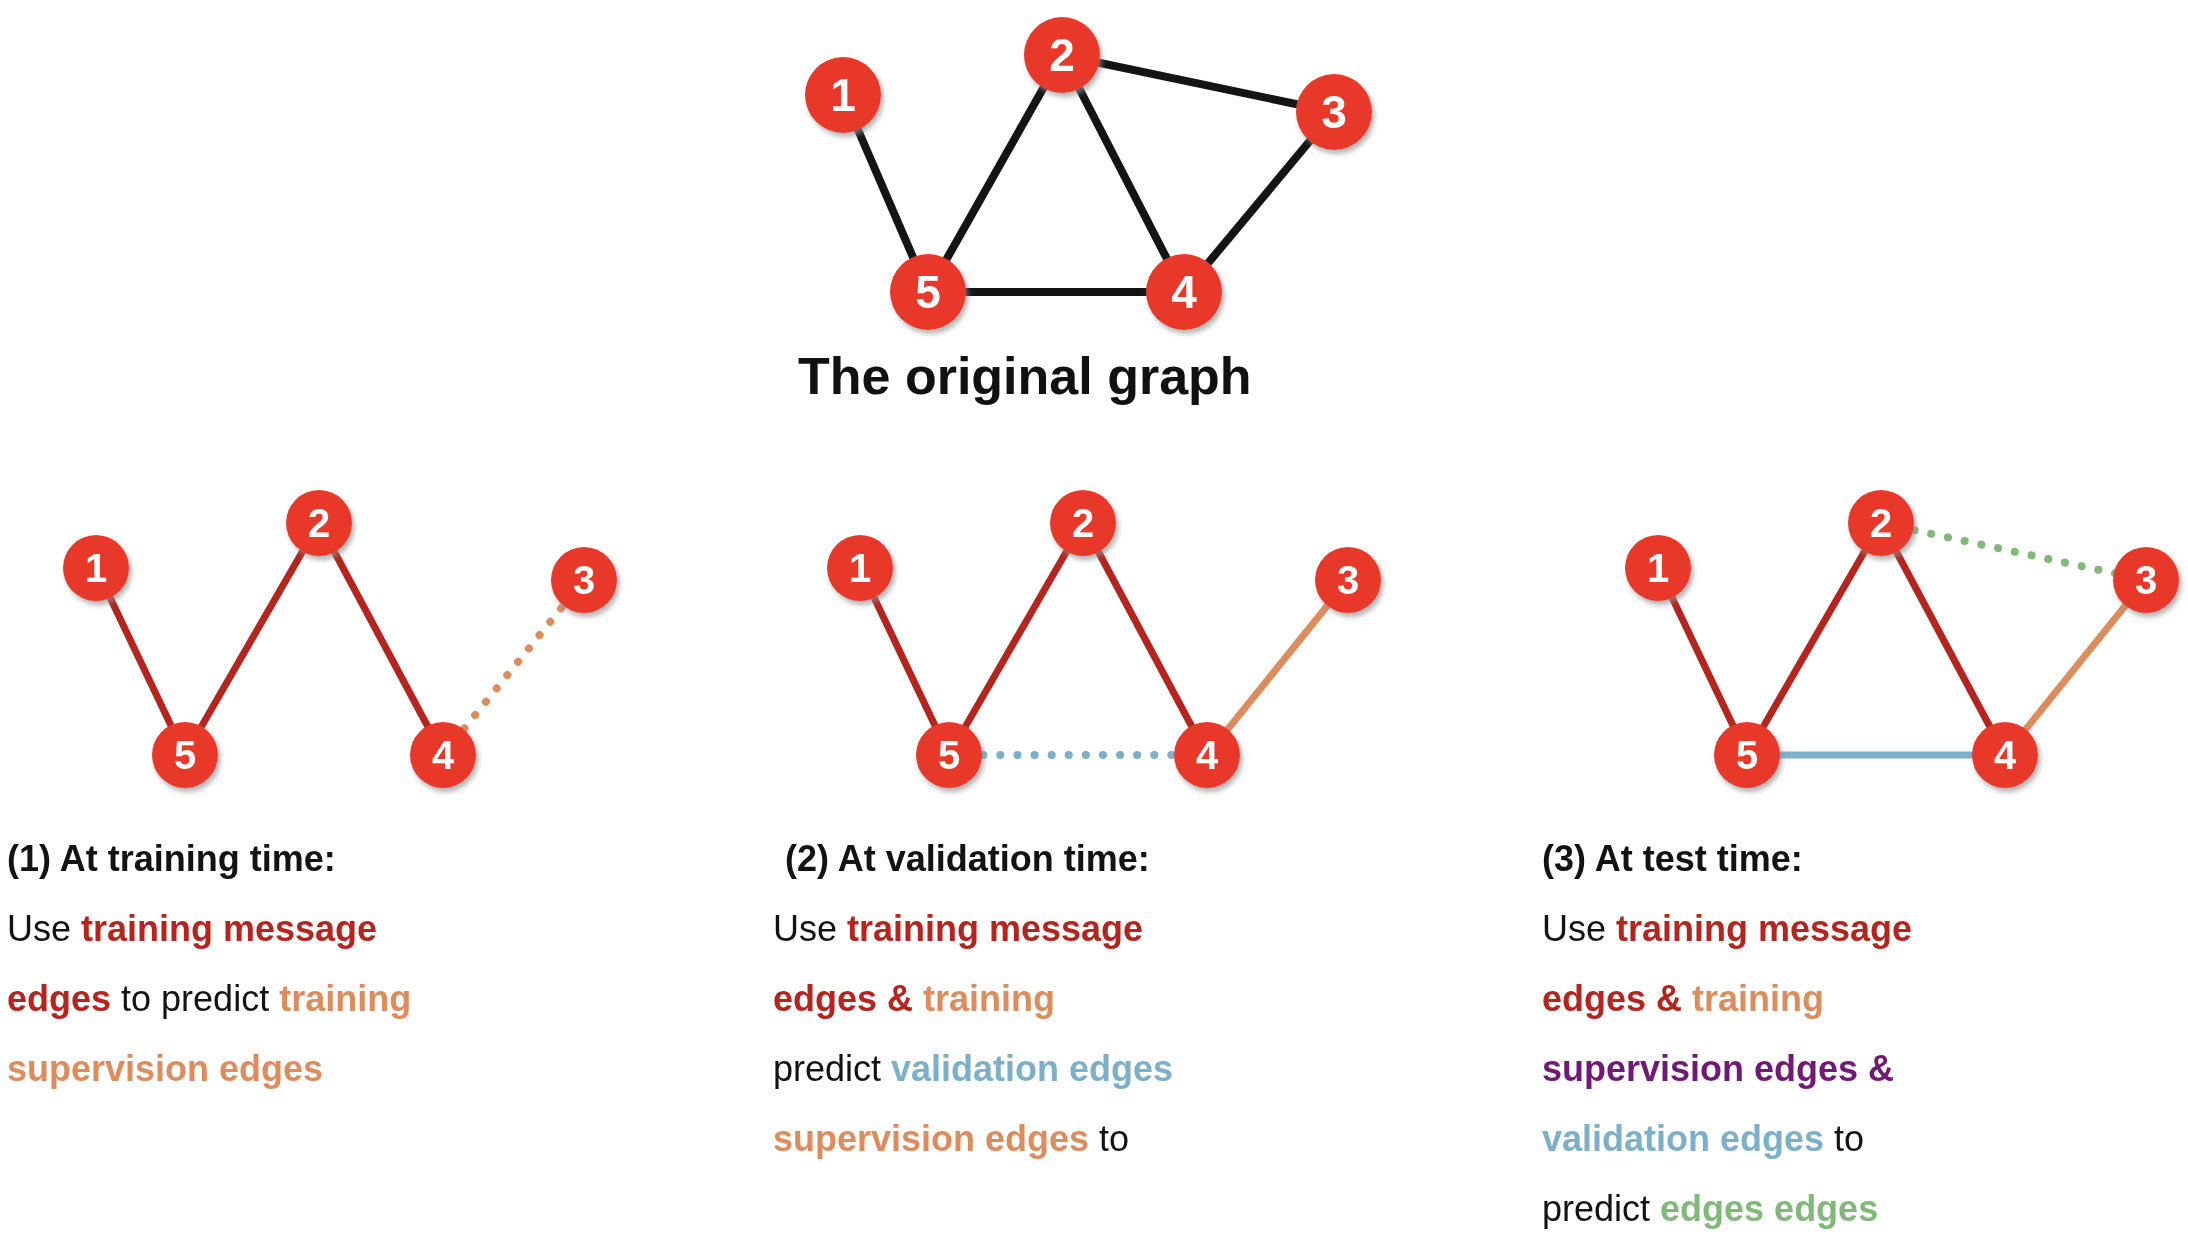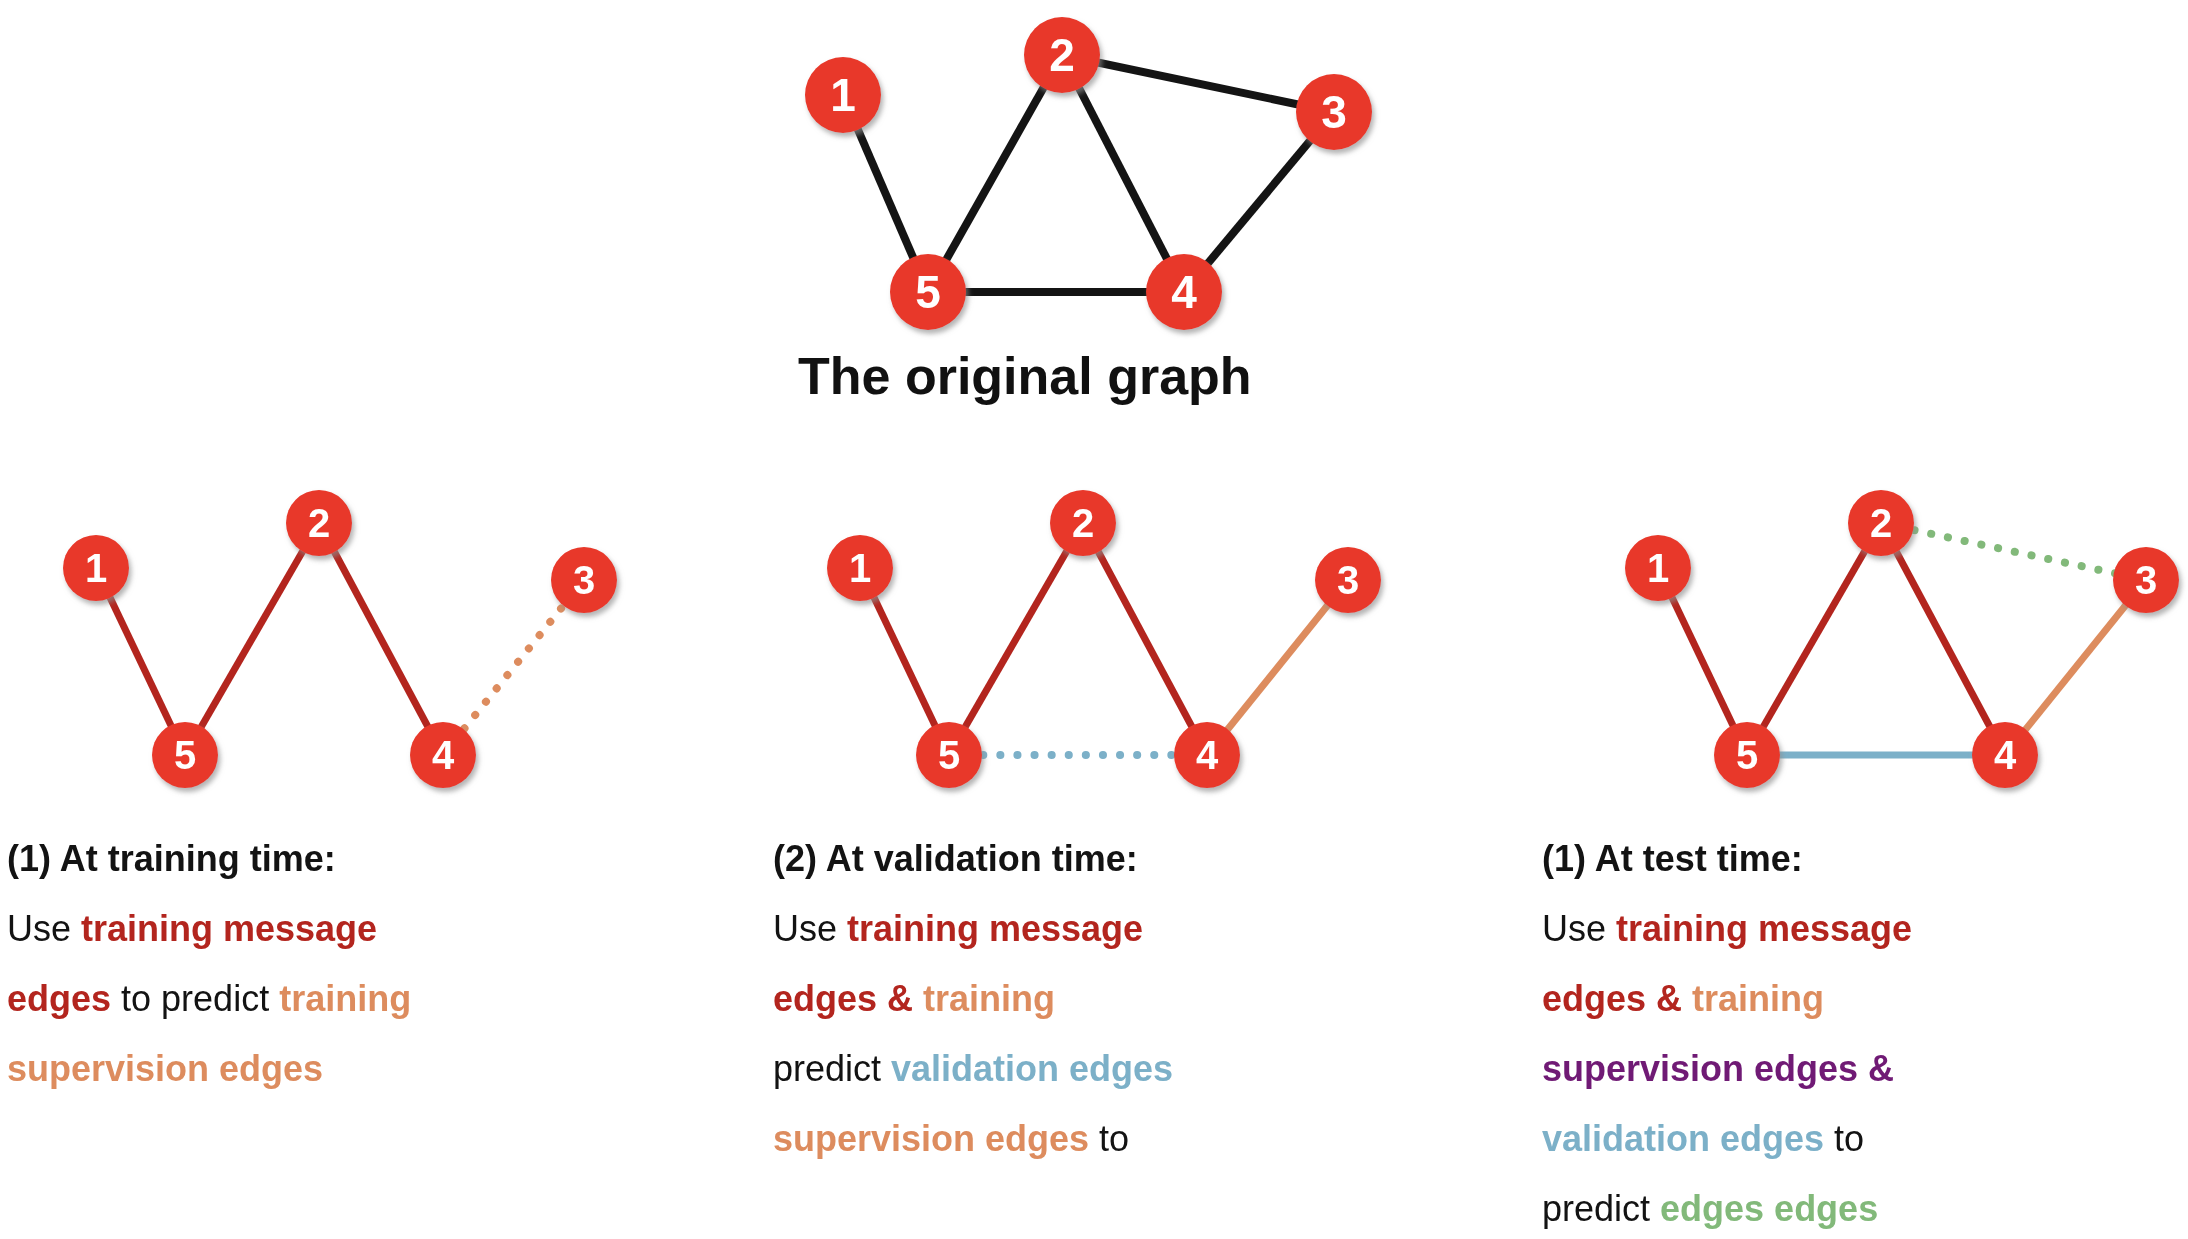--- a/index.html
+++ b/index.html
@@ -126,27 +126,27 @@
 
   <div class="graph-caption">The original graph</div>
 
   <div class="panel-caption" id="cap-training" style="left: 7px;">
       <div class="cap-line"><span class="b" style="color: rgb(19, 19, 19);">(1) At training time:</span></div>
       <div class="cap-line"><span style="color: rgb(19, 19, 19);">Use </span><span class="b" style="color: rgb(179, 37, 30);">training message</span></div>
       <div class="cap-line"><span class="b" style="color: rgb(179, 37, 30); margin-top: 44px;">edges</span><span style="color: rgb(19, 19, 19);"> to predict </span><span class="b" style="color: rgb(221, 140, 94);">training</span></div>
       <div class="cap-line"><span class="b" style="color: rgb(221, 140, 94);">supervision edges</span></div>
     </div>
   <div class="panel-caption" id="cap-validation" style="left: 773px;">
-      <div class="cap-line"><span class="b" style="color: rgb(19, 19, 19);">(2) At validation time:</span></div>
+      <div class="cap-line"><span class="b" style="color: rgb(19, 19, 19); margin-left: 12px;">(2) At validation time:</span></div>
       <div class="cap-line"><span style="color: rgb(19, 19, 19);">Use </span><span class="b" style="color: rgb(179, 37, 30);">training message</span></div>
       <div class="cap-line"><span class="b" style="color: rgb(179, 37, 30);">edges &amp; </span><span class="b" style="color: rgb(221, 140, 94);">training</span></div>
       <div class="cap-line"><span style="color: rgb(19, 19, 19);">predict </span><span class="b" style="color: rgb(124, 176, 200);">validation edges</span></div>
       <div class="cap-line"><span class="b" style="color: rgb(221, 140, 94);">supervision edges</span><span style="color: rgb(19, 19, 19);"> to</span></div>
     </div>
   <div class="panel-caption" id="cap-test" style="left: 1542px;">
-      <div class="cap-line"><span class="b" style="color: rgb(19, 19, 19);">(1) At test time:</span></div>
+      <div class="cap-line"><span class="b" style="color: rgb(19, 19, 19);">(3) At test time:</span></div>
       <div class="cap-line"><span style="color: rgb(19, 19, 19);">Use </span><span class="b" style="color: rgb(179, 37, 30);">training message</span></div>
       <div class="cap-line"><span class="b" style="color: rgb(179, 37, 30);">edges &amp; </span><span class="b" style="color: rgb(221, 140, 94);">training</span></div>
       <div class="cap-line"><span class="b" style="color: #701a75;">supervision edges &amp;</span></div>
       <div class="cap-line"><span class="b" style="color: rgb(124, 176, 200);">validation edges</span><span style="color: rgb(19, 19, 19);"> to</span></div>
       <div class="cap-line"><span style="color: rgb(19, 19, 19);">predict </span><span class="b" style="color: rgb(130, 185, 122);">edges edges</span></div>
     </div>
 </div>
 
 </body></html>

